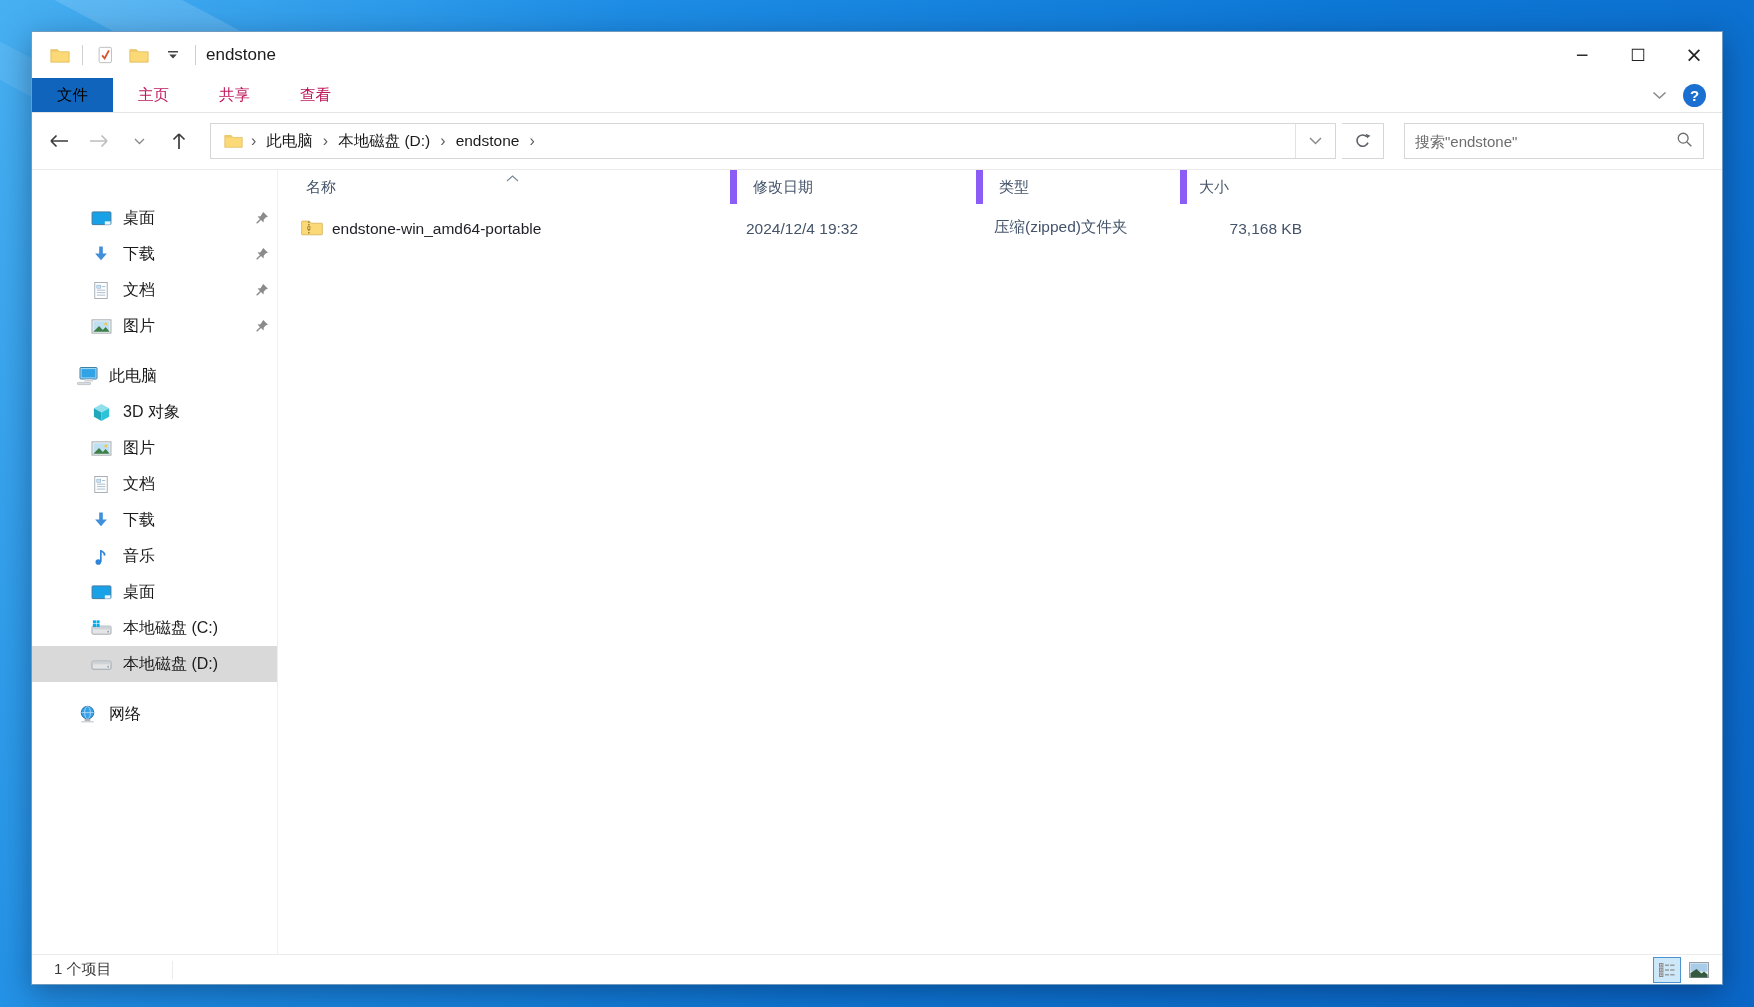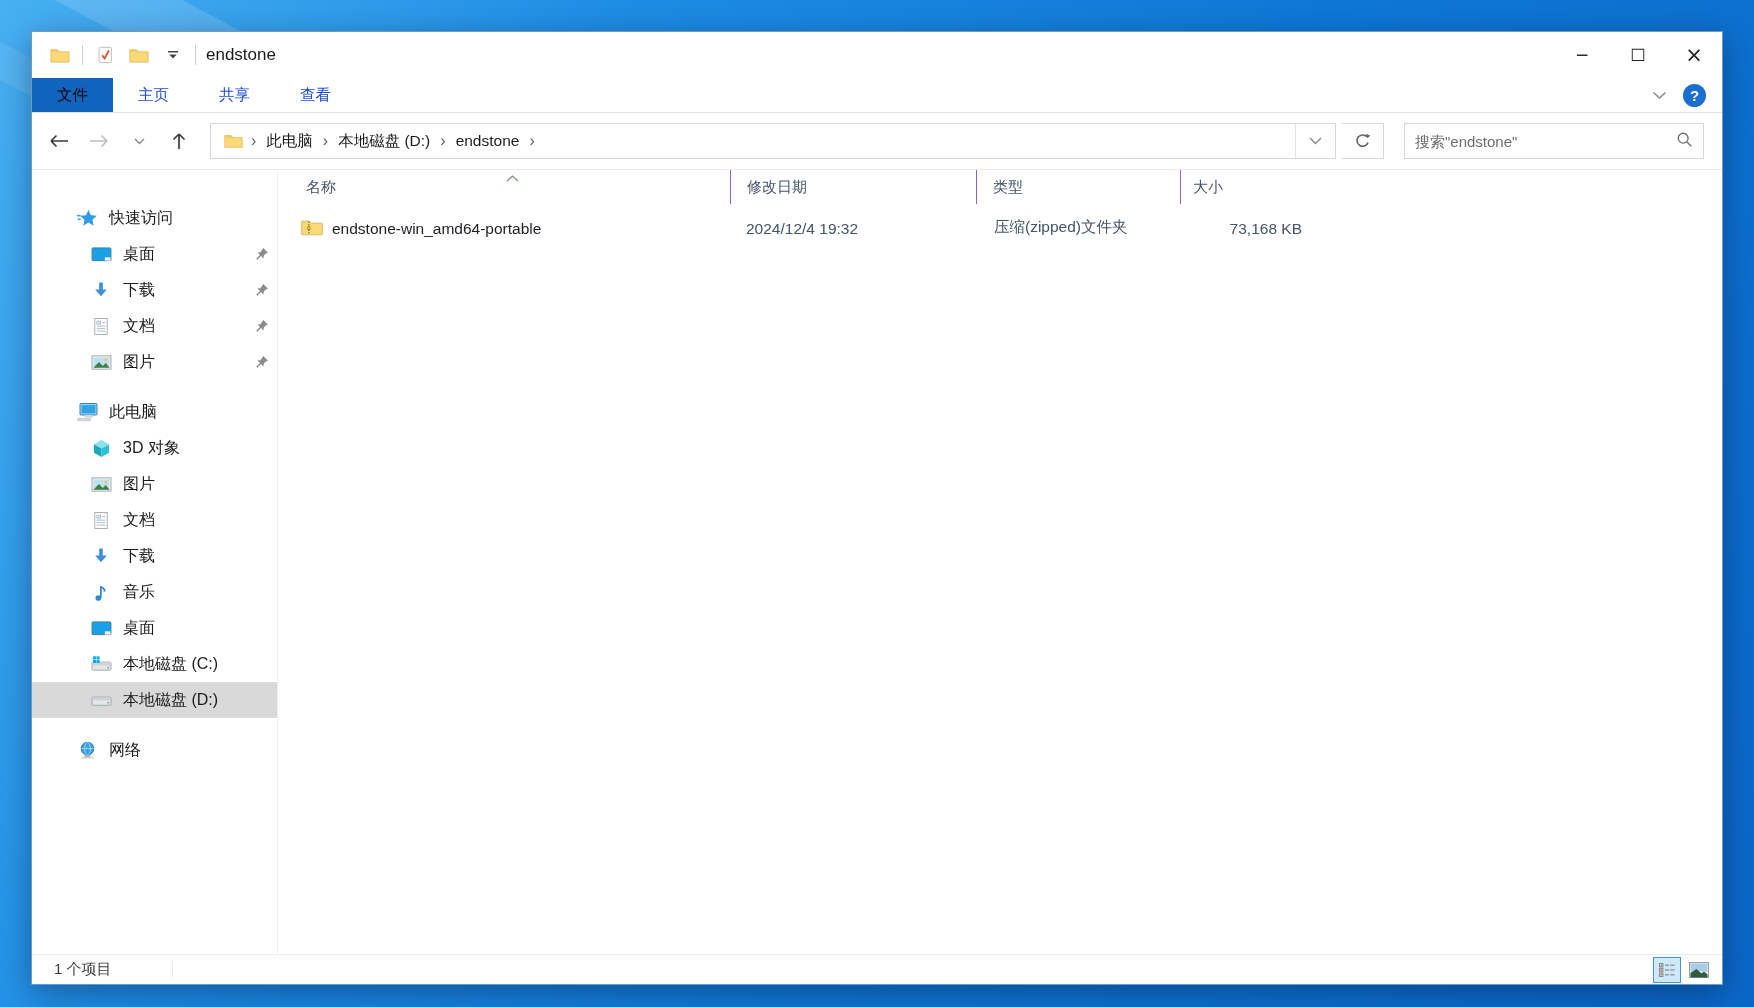--- a/index.html
+++ b/index.html
@@ -25,21 +25,21 @@
   .qat .divider { width:1px; height:20px; background:#d0d0d0; }
   .qat-btn { display:flex; align-items:center; justify-content:center; width:24px; height:24px; cursor:default; }
   .win-title { font-size:17px; color:#1b1b1b; margin-left:10px; }
   .caption-btns { margin-left:auto; display:flex; height:100%; }
   .caption-btn { width:56px; height:100%; display:flex; align-items:center; justify-content:center;
                  font-size:17px; color:#222; font-family:"DejaVu Sans",sans-serif; }
   .caption-btn.close { font-size:21px; }
 
   
   .tabs-row { height:35px; display:flex; align-items:stretch; border-bottom:1px solid #e4e4e4; flex:0 0 auto; }
-  .tab { padding:0 25px; display:flex; align-items:center; font-size:15.5px; color:#1d4ed8; }
+  .tab { padding:0 25px; display:flex; align-items:center; font-size:15.5px; color:#be185d; }
   .tab.active { background:#1164bc; color:#000000; }
   .tabs-right { margin-left:auto; display:flex; align-items:center; gap:16px; padding-right:16px; }
   .ribbon-chevron svg { display:block; }
   .help-btn { width:23px; height:23px; border-radius:50%; background:#1b6fd0; color:#fff;
               font-weight:bold; font-size:15px; display:flex; align-items:center; justify-content:center; }
 
   
   .addr-row { height:56px; display:flex; align-items:center; padding:0 18px 0 10px; gap:6px; flex:0 0 auto; }
   .nav-btn { width:34px; height:34px; display:flex; align-items:center; justify-content:center; }
   .addr-box { flex:1; height:36px; border:1px solid #d6d6d6; display:flex; align-items:stretch; margin-left:8px; }
@@ -60,21 +60,21 @@
   .side-item.lvl0 { padding-left:44px; }
   .side-item.lvl1 { padding-left:58px; }
   .side-item.selected { background:#d9d9d9; }
   .side-item.gap-before { margin-top:14px; }
   .side-item .pin { margin-left:auto; display:flex; align-items:center; }
 
   .content { flex:1; display:flex; flex-direction:column; min-width:0; position:relative; }
   .col-headers { display:flex; height:34px; align-items:center; padding-left:12px; position:relative; flex:0 0 auto; }
   .col-h { font-size:15px; color:#44546a; position:relative; height:100%; display:flex; align-items:center; }
   .col-h .htxt { padding-left:16px; }
-  .col-h + .col-h { border-left:1px solid #8b5cf6; }
+  .col-h + .col-h { border-left:7px solid #8b5cf6; }
   .col-name { width:440px; }
   .col-date { width:246px; }
   .col-type { width:204px; }
   .col-size { width:136px;font-family:Liberation Mono, monospace; }
   .col-h.col-size .htxt { padding-left:12px; }
   .sort-caret { position:absolute; left:216px; top:-2px; }
 
   .file-row { display:flex; height:34px; align-items:center; padding-left:12px; flex:0 0 auto; }
   .cell { font-size:15.5px; display:flex; align-items:flex-end; height:100%; }
   .cell-name { width:440px; color:#1e1e26; }
@@ -209,30 +209,20 @@
         <svg width="17" height="17" viewBox="0 0 18 18">
             <circle cx="7.6" cy="7.6" r="5.2" fill="none" stroke="#6d6d6d" stroke-width="1.4"></circle>
             <line x1="11.6" y1="11.6" x2="16.2" y2="16.2" stroke="#6d6d6d" stroke-width="1.4"></line>
           </svg>
       </span>
     </div>
   </div>
 
   <div class="main">
     <div class="sidebar" id="sidebar">
-        <div class="side-item lvl0">
-    <span class="ico">
-            <svg width="21" height="19" viewBox="0 0 22 20">
-              <path d="M12 1l2.6 5.6 6.2.6-4.7 4.2 1.4 6.1-5.5-3.3-5.5 3.3 1.4-6.1L3.2 7.2l6.2-.6Z" fill="#2E9BE5"></path>
-              <rect x="0" y="6.2" width="3.6" height="1.6" fill="#2E9BE5"></rect>
-              <rect x="0.8" y="10" width="3" height="1.6" fill="#2E9BE5"></rect>
-            </svg>
-          </span>
-    <span class="lbl">快速访问</span>
-  </div>
         <div class="side-item lvl1">
     <span class="ico">
             <svg width="21" height="17" viewBox="0 0 22 18">
               <rect x="1" y="2" width="20" height="13.5" rx="1" fill="#18A1E6" stroke="#45779B"></rect>
               <path d="M14.5 12h6v3.5h-6z" fill="#fff" opacity=".9"></path>
             </svg>
           </span>
     <span class="lbl">桌面</span>
   <span class="pin">
             <svg width="14" height="14" viewBox="0 0 14 14">

